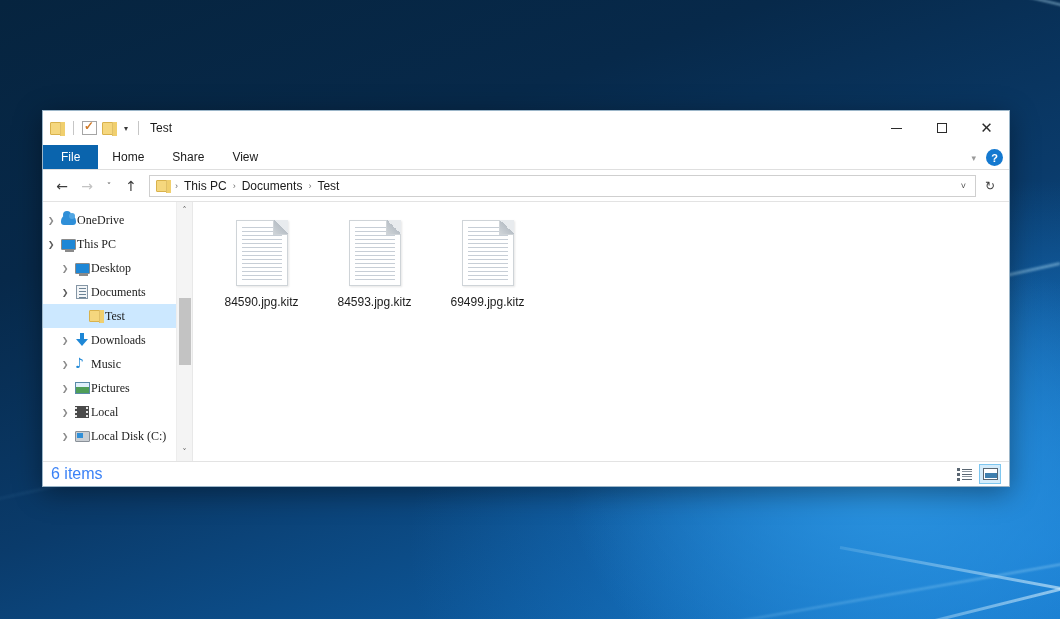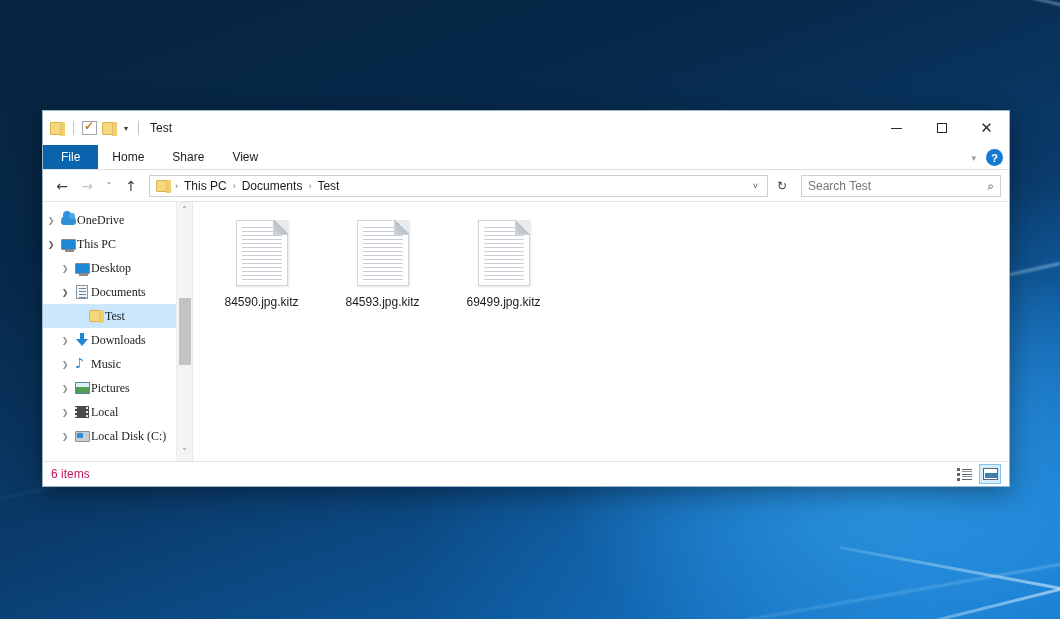--- a/index.html
+++ b/index.html
@@ -172,21 +172,21 @@
     position:absolute; right:0; top:0; width: 16px; height: 100%;
     background: #f4f4f4; border-left: 1px solid #ededed;
     display:flex; flex-direction:column; align-items:center;
   }
   .sb-arrow { width:16px; height:17px; display:flex; align-items:center; justify-content:center; font-size:8px; color:#5c5c5c; flex:none; font-family:"DejaVu Sans", sans-serif; }
   .sb-track { flex:1; width:16px; position:relative; }
   .sb-thumb { position:absolute; left:2px; width:12px; top:35%; height:30%; background:#c3c3c3; }
 
   
   .filepane { flex: 1; background: #fff; padding: 14px 0 0 12px; position: relative; overflow: hidden; }
-  .file-grid { display: flex; flex-wrap: wrap; gap: 8px; }
+  .file-grid { display: flex; flex-wrap: wrap; gap: 0; }
   .file-item {
     width: 113px; display: flex; flex-direction: column; align-items: center;
     padding: 4px 2px 6px;
   }
   .file-icon {
     width: 52px; height: 66px; background: #fff;
     border: 1px solid #cfd4d8; position: relative; margin-bottom: 9px;
     box-shadow: 1px 1px 2px rgba(0,0,0,.10);
   }
   .file-icon .lines {
@@ -199,21 +199,21 @@
     background: linear-gradient(225deg, #e8ebee 0%, #e8ebee 50%, #b9c0c7 50%, #cfd4d8 100%);
     border-left: 1px solid #cfd4d8; border-bottom: 1px solid #cfd4d8;
   }
   .file-name { font-size: 12px; color: #1b1b1b; text-align: center; white-space: nowrap; }
 
   
   .statusbar {
     height: 25px; background: #fff; border-top: 1px solid #e3e3e3;
     display: flex; align-items: center; padding: 0 8px; flex: none; position: relative;
   }
-  .status-text { font-size: 12px; color: #be185d; }
+  .status-text { font-size: 16px; color: #3b82f6; }
   .view-btns { position: absolute; right: 8px; display: flex; gap: 4px; align-items: center; }
   .view-btn {
     width: 22px; height: 20px; display:flex; align-items:center; justify-content:center;
     border: 1px solid transparent;
   }
   .view-btn.active { border-color: #7ec7f0; background: #d4ecfb; }
   .vb-details { width: 15px; height: 12px; position: relative; }
   .vb-details::before {
     content:''; position:absolute; left:0; top:0; width:3px; height:3px; background:#5a6672;
     box-shadow: 0 5px 0 #5a6672, 0 10px 0 #5a6672;
@@ -289,24 +289,20 @@
       <span class="crumb-sep">›</span>
       <span class="crumb">Documents</span>
       <span class="crumb-sep">›</span>
       <span class="crumb">Test</span>
       <span style="flex:1"></span>
       <span class="addr-caret">˅</span>
     </div>
 
     <div class="refresh-btn">↻</div>
 
-    <div class="searchbox">
-      <span class="search-ph">Search Test</span>
-      <span class="search-ico">⌕</span>
-    </div>
   </div>
 
   <div class="body-split">
 
     <div class="sidebar">
       <div class="tree">
 
         <div class="tree-row ind1">
           <span class="expander">❯</span>
           <span class="tr-icon">

